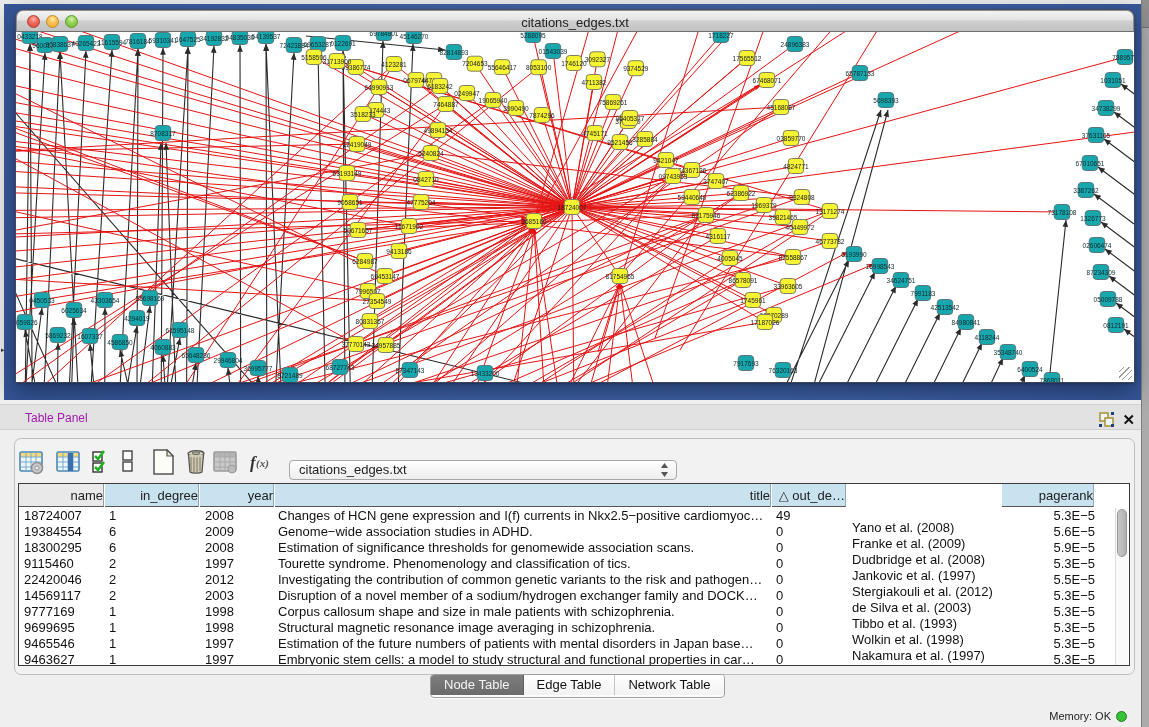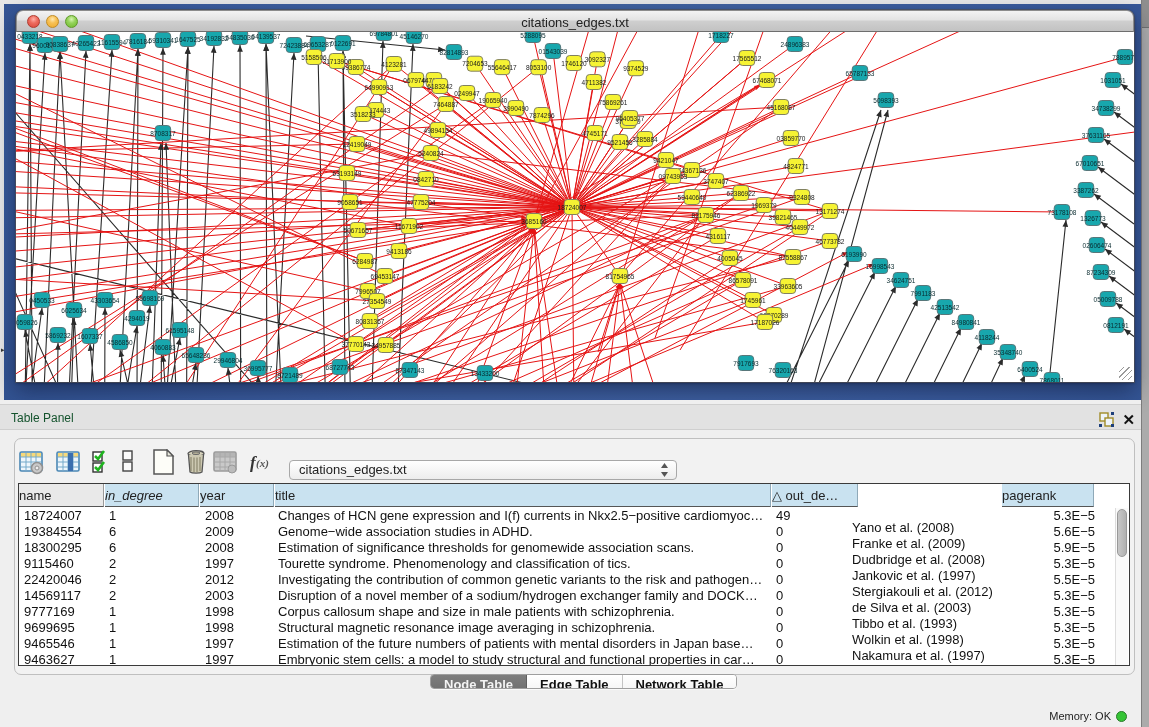--- a/index.html
+++ b/index.html
@@ -28,59 +28,59 @@
 #titlebar .grn { left:48px; background:radial-gradient(circle at 50% 30%, #d7f5b2 0%, #95d35b 40%, #6fba2c 100%); border:1px solid #5f9a28; }
 #titlebar .ttl { position:absolute; width:100%; text-align:center; top:4px; font-size:13px; color:#222; }
 #netview { position:absolute; left:0; top:22px; width:1118px; height:350px; background:#fff; overflow:hidden; }
 #grip { position:absolute; right:2px; bottom:2px; width:13px; height:13px;
   background:repeating-linear-gradient(135deg, transparent 0 3px, #9a9a9a 3px 4px); }
 
 
 #tpanel { position:absolute; left:0; top:400px; width:1141px; height:327px; background:#efefef; }
 #tpheader { position:absolute; left:0; top:4px; width:100%; height:26px; background:#e2e2e2;
   border-top:1px solid #d0d0d0; border-bottom:1px solid #cfcfcf; }
-#tpheader .t { position:absolute; left:11px; top:6px; font-size:12px; color:#14532d; }
+#tpheader .t { position:absolute; left:25px; top:6px; font-size:12px; color:#a21caf; }
 #tpheader .float { position:absolute; right:26px; top:7px; width:16px; height:16px; }
 #tpheader .x { position:absolute; right:6px; top:6px; font-size:15px; font-weight:bold; color:#111; }
 
 #innerpanel { position:absolute; left:14px; top:38px; width:1121px; height:237px;
   background:#f2f2f2; border:1px solid #bfbfbf; border-radius:7px; }
 
 
 #toolbar { position:absolute; left:0; top:8px; width:100%; height:32px; }
 #toolbar svg { position:absolute; top:0; }
 #dropdown { position:absolute; left:274px; top:13px; width:388px; height:20px;
   background:linear-gradient(#ffffff, #ededed); border:1px solid #a8a8a8; border-radius:4px;
   font-size:13px; color:#222; line-height:18px; padding-left:9px; }
 #dropdown .arr2 { position:absolute; right:7px; top:2px; }
 
 
 #tbl { position:absolute; left:3px; top:44px; width:1112px; height:183px; background:#fff;
   border:1px solid #3a3a3a; overflow:hidden; font-size:13px; }
 #thead { position:absolute; left:0; top:0; width:100%; height:23px; }
 #thead .h { position:absolute; top:0; height:23px; background:#c9e2f0; border-right:1px solid #8fa9b8;
-  text-align:left; line-height:23px; color:#222; border-bottom:1px solid #555; }
+  text-align:right; line-height:23px; color:#222; border-bottom:1px solid #555; }
 #thead .hname { background:#e9e9e9; border-right:1px solid #999; }
 #tbody { position:absolute; left:0; top:24px; width:100%; }
 .tr { position:relative; height:16px; line-height:16px; white-space:nowrap; }
 .c { position:absolute; top:0; height:16px; overflow:hidden; color:#111; }
 .c.name { left:5px;  width:80px; }
 .c.ind  { left:90px; width:85px; }
 .c.year { left:186px; width:70px; }
 .c.title{ left:259px; width:492px; }
 .c.outd { left:757px; width:68px; }
 .c.short{ left:833px; width:150px;margin-top:12px; }
 .c.pr   { left:986px; width:90px;text-align:right; }
 #vsb { position:absolute; right:1px; top:24px; width:13px; height:157px; background:#fafafa; border-left:1px solid #ddd; }
 #vsb .thumb { position:absolute; left:1px; top:1px; width:10px; height:48px; background:linear-gradient(90deg,#c8c8c8,#b0b0b0); border:1px solid #999; border-radius:5px; }
 
 
-#tabs { position:absolute; left:430px; top:274px; height:15px; display:flex;
+#tabs { position:absolute; left:430px; top:274px; height:24px; display:flex;
   border:1px solid #9e9e9e; border-radius:4px; overflow:hidden; background:#fdfdfd;
-  box-shadow:0 1px 0 rgba(255,255,255,.7);font-weight:bold; }
+  box-shadow:0 1px 0 rgba(255,255,255,.7); }
 #tabs .tab { height:20px; line-height:19px; font-size:13px; padding:0 13px; color:#111;
   border-right:1px solid #c4c4c4; background:linear-gradient(#ffffff,#f2f2f2); }
 #tabs .tab.sel { background:linear-gradient(#7e7e7e,#6b6b6b); color:#f4f4f4; border-right:1px solid #5f5f5f; }
 #status { position:absolute; right:14px; top:310px; font-size:11px; color:#222; }
 #status .dot { display:inline-block; width:11px; height:11px; border-radius:50%;
   background:#35c435; border:1px solid #2a7a2a; vertical-align:-2px; margin-left:5px; }
 </style></head>
 <body>
 <div id="app">
   <div id="bluepane"></div>
@@ -660,24 +660,24 @@
 <text x="7" y="18" font-size="11" font-style="italic" font-weight="bold" font-family="Liberation Serif, serif" fill="#555">(x)</text>
           </svg>
         <div id="dropdown">citations_edges.txt<svg class="arr2" width="9" height="14" viewBox="0 0 9 14">
               <path d="M4.5 0L8 5H1z" fill="#555"></path>
               <path d="M4.5 14L8 9H1z" fill="#555"></path>
             </svg></div>
       </div>
       <div id="tbl">
         <div id="thead">
           <div class="h hname" style="left:0;width:85px;">name</div>
-          <div class="h" style="left:86px;width:94px;font-style:italic;">in_degree</div>
+          <div class="h" style="left:86px;width:94px;">in_degree</div>
           <div class="h" style="left:181px;width:74px;">year</div>
           <div class="h" style="left:256px;width:496px;">title</div>
-          <div class="h" style="left:753px;width:86px;">△ out_de…</div>
+          <div class="h" style="left:753px;width:74px;">△ out_de…</div>
           <div class="h" style="left:983px;width:92px;">pagerank</div>
         </div>
         <div id="tbody">
 <div class="tr">
 <div class="c name">18724007</div>
               <div class="c ind">1</div>
               <div class="c year">2008</div>
 <div class="c title">Changes of HCN gene expression and I(f) currents in Nkx2.5−positive cardiomyoc…</div>
               <div class="c outd">49</div>
               <div class="c short">Yano et al. (2008)</div>

